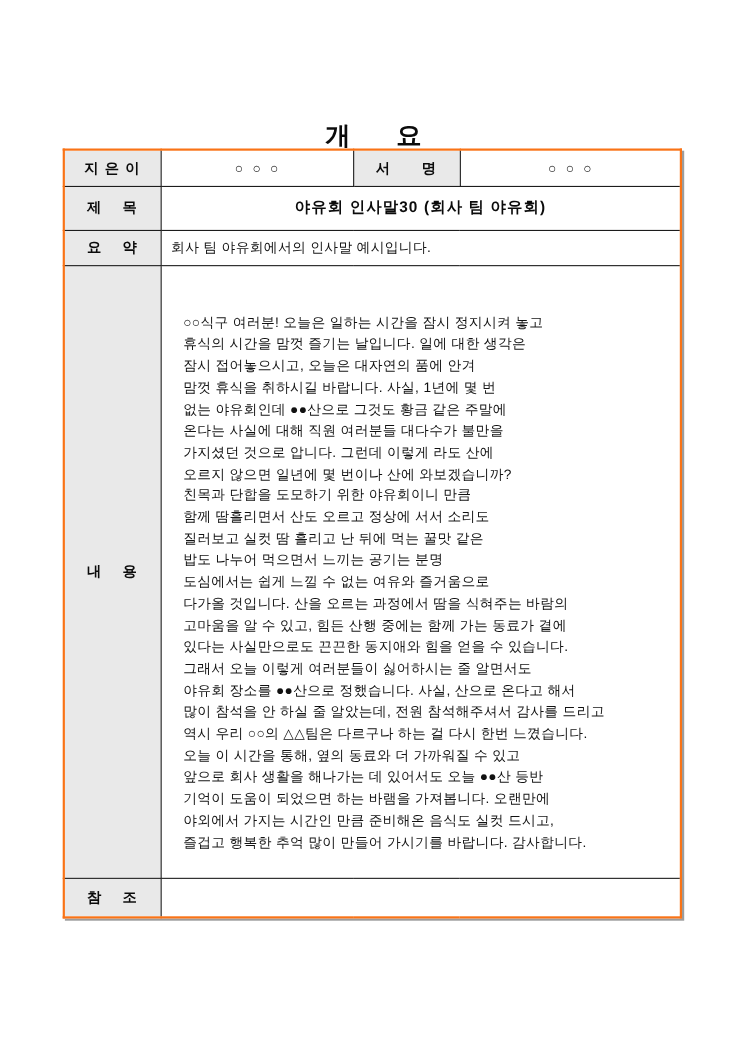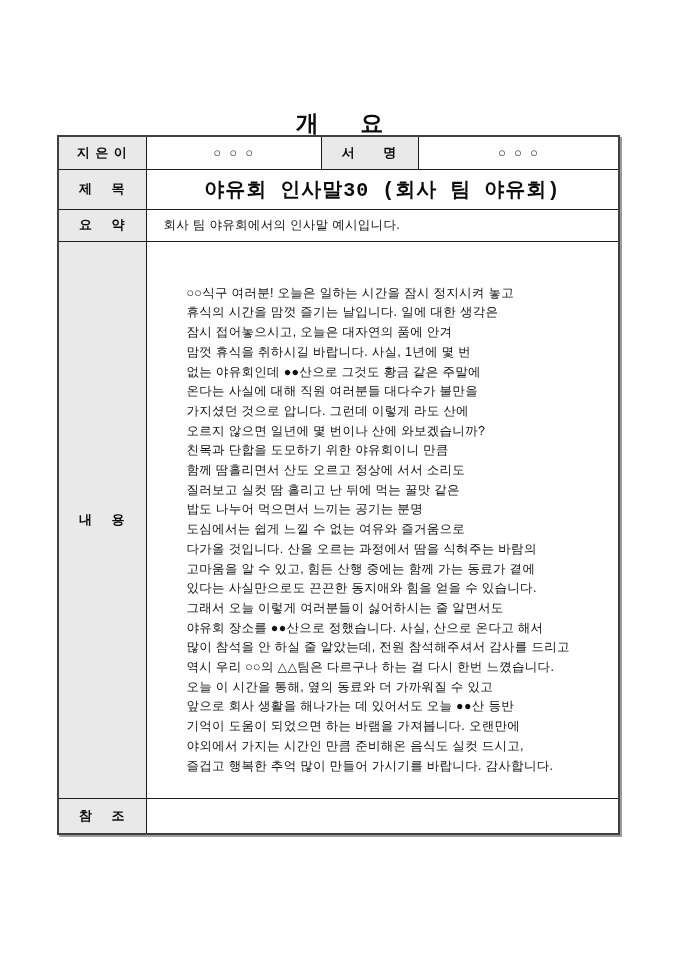--- a/index.html
+++ b/index.html
@@ -25,21 +25,21 @@
     color: #0b0b0b;
     margin-top: 36px;
   }
   table.overview {
     position: absolute;
     left: 57px;
     top: 135px;
     width: 561px;
     border-collapse: collapse;
     table-layout: fixed;
-    border: 2px solid #404040;
+    border: 2px solid #f97316;
     box-shadow: 2px 2px 0 #9c9c9c;
     background: #ffffff;
   }
   table.overview td {
     border: 1px solid #1c1c1c;
     vertical-align: middle;
     overflow: hidden;
   }
   td.label {
     background: #e9e9e9;
@@ -50,37 +50,37 @@
     letter-spacing: 1px;
     color: #0b0b0b;
   }
   td.value {
     font-size: 12.5px;
     text-align: center;
     white-space: pre;
     letter-spacing: 0.5px;
   }
   td.value-title {
-    font-size: 20px;
+    font-size: 14px;
     font-weight: bold;
     text-align: center;
     letter-spacing: 1px;
-    font-family: Liberation Mono, monospace;
+    font-family: Liberation Sans, sans-serif;
     color: #0b0b0b;
   }
   td.value-summary {
     font-size: 12.5px;
     text-align: left;
-    padding-left: 17px;
+    padding-left: 9px;
     letter-spacing: 0.3px;
   }
   td.value-content {
     vertical-align: top;
     text-align: left;
-    padding: 21px 16px 0 40px;
+    padding: 21px 16px 0 20px;
     font-size: 12.5px;
     line-height: 19.7px;
     letter-spacing: 0.3px;
     white-space: pre-line;
   }
   tr.r-small  { height: 33px; }
   tr.r-title  { height: 40px; }
   tr.r-sum    { height: 32px; }
   tr.r-body   { height: 557px; }
   tr.r-ref    { height: 36px; }

